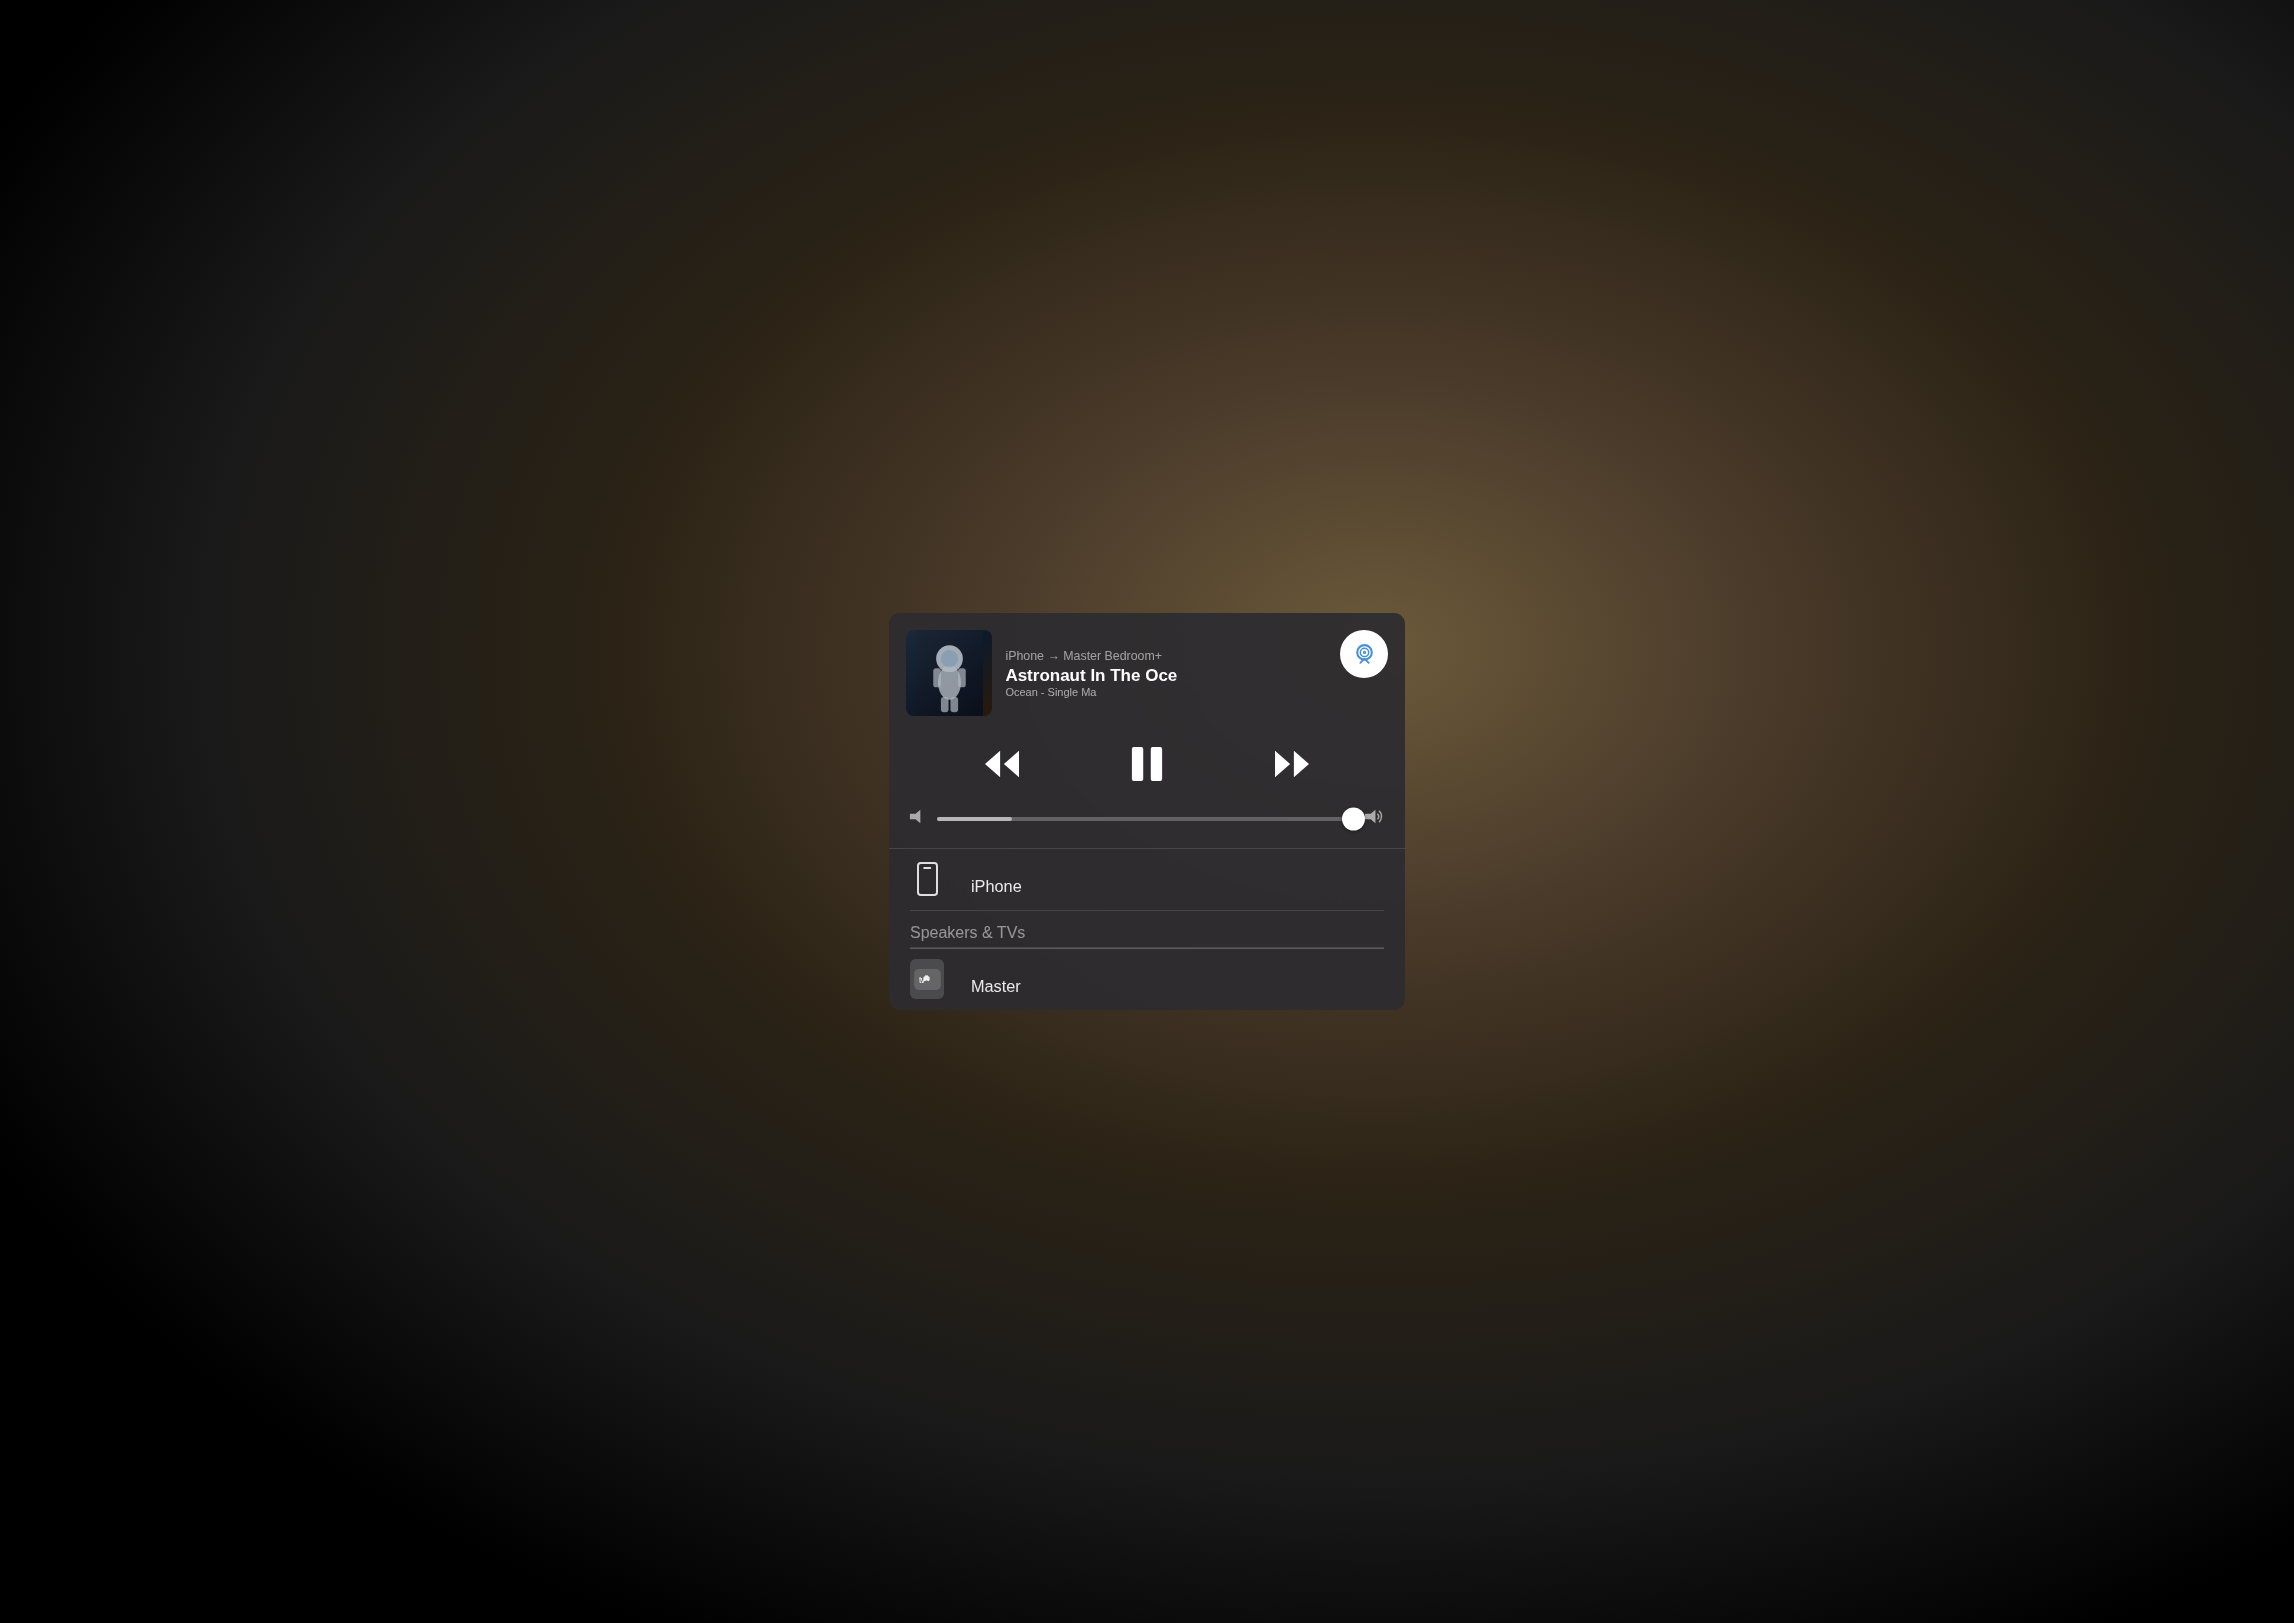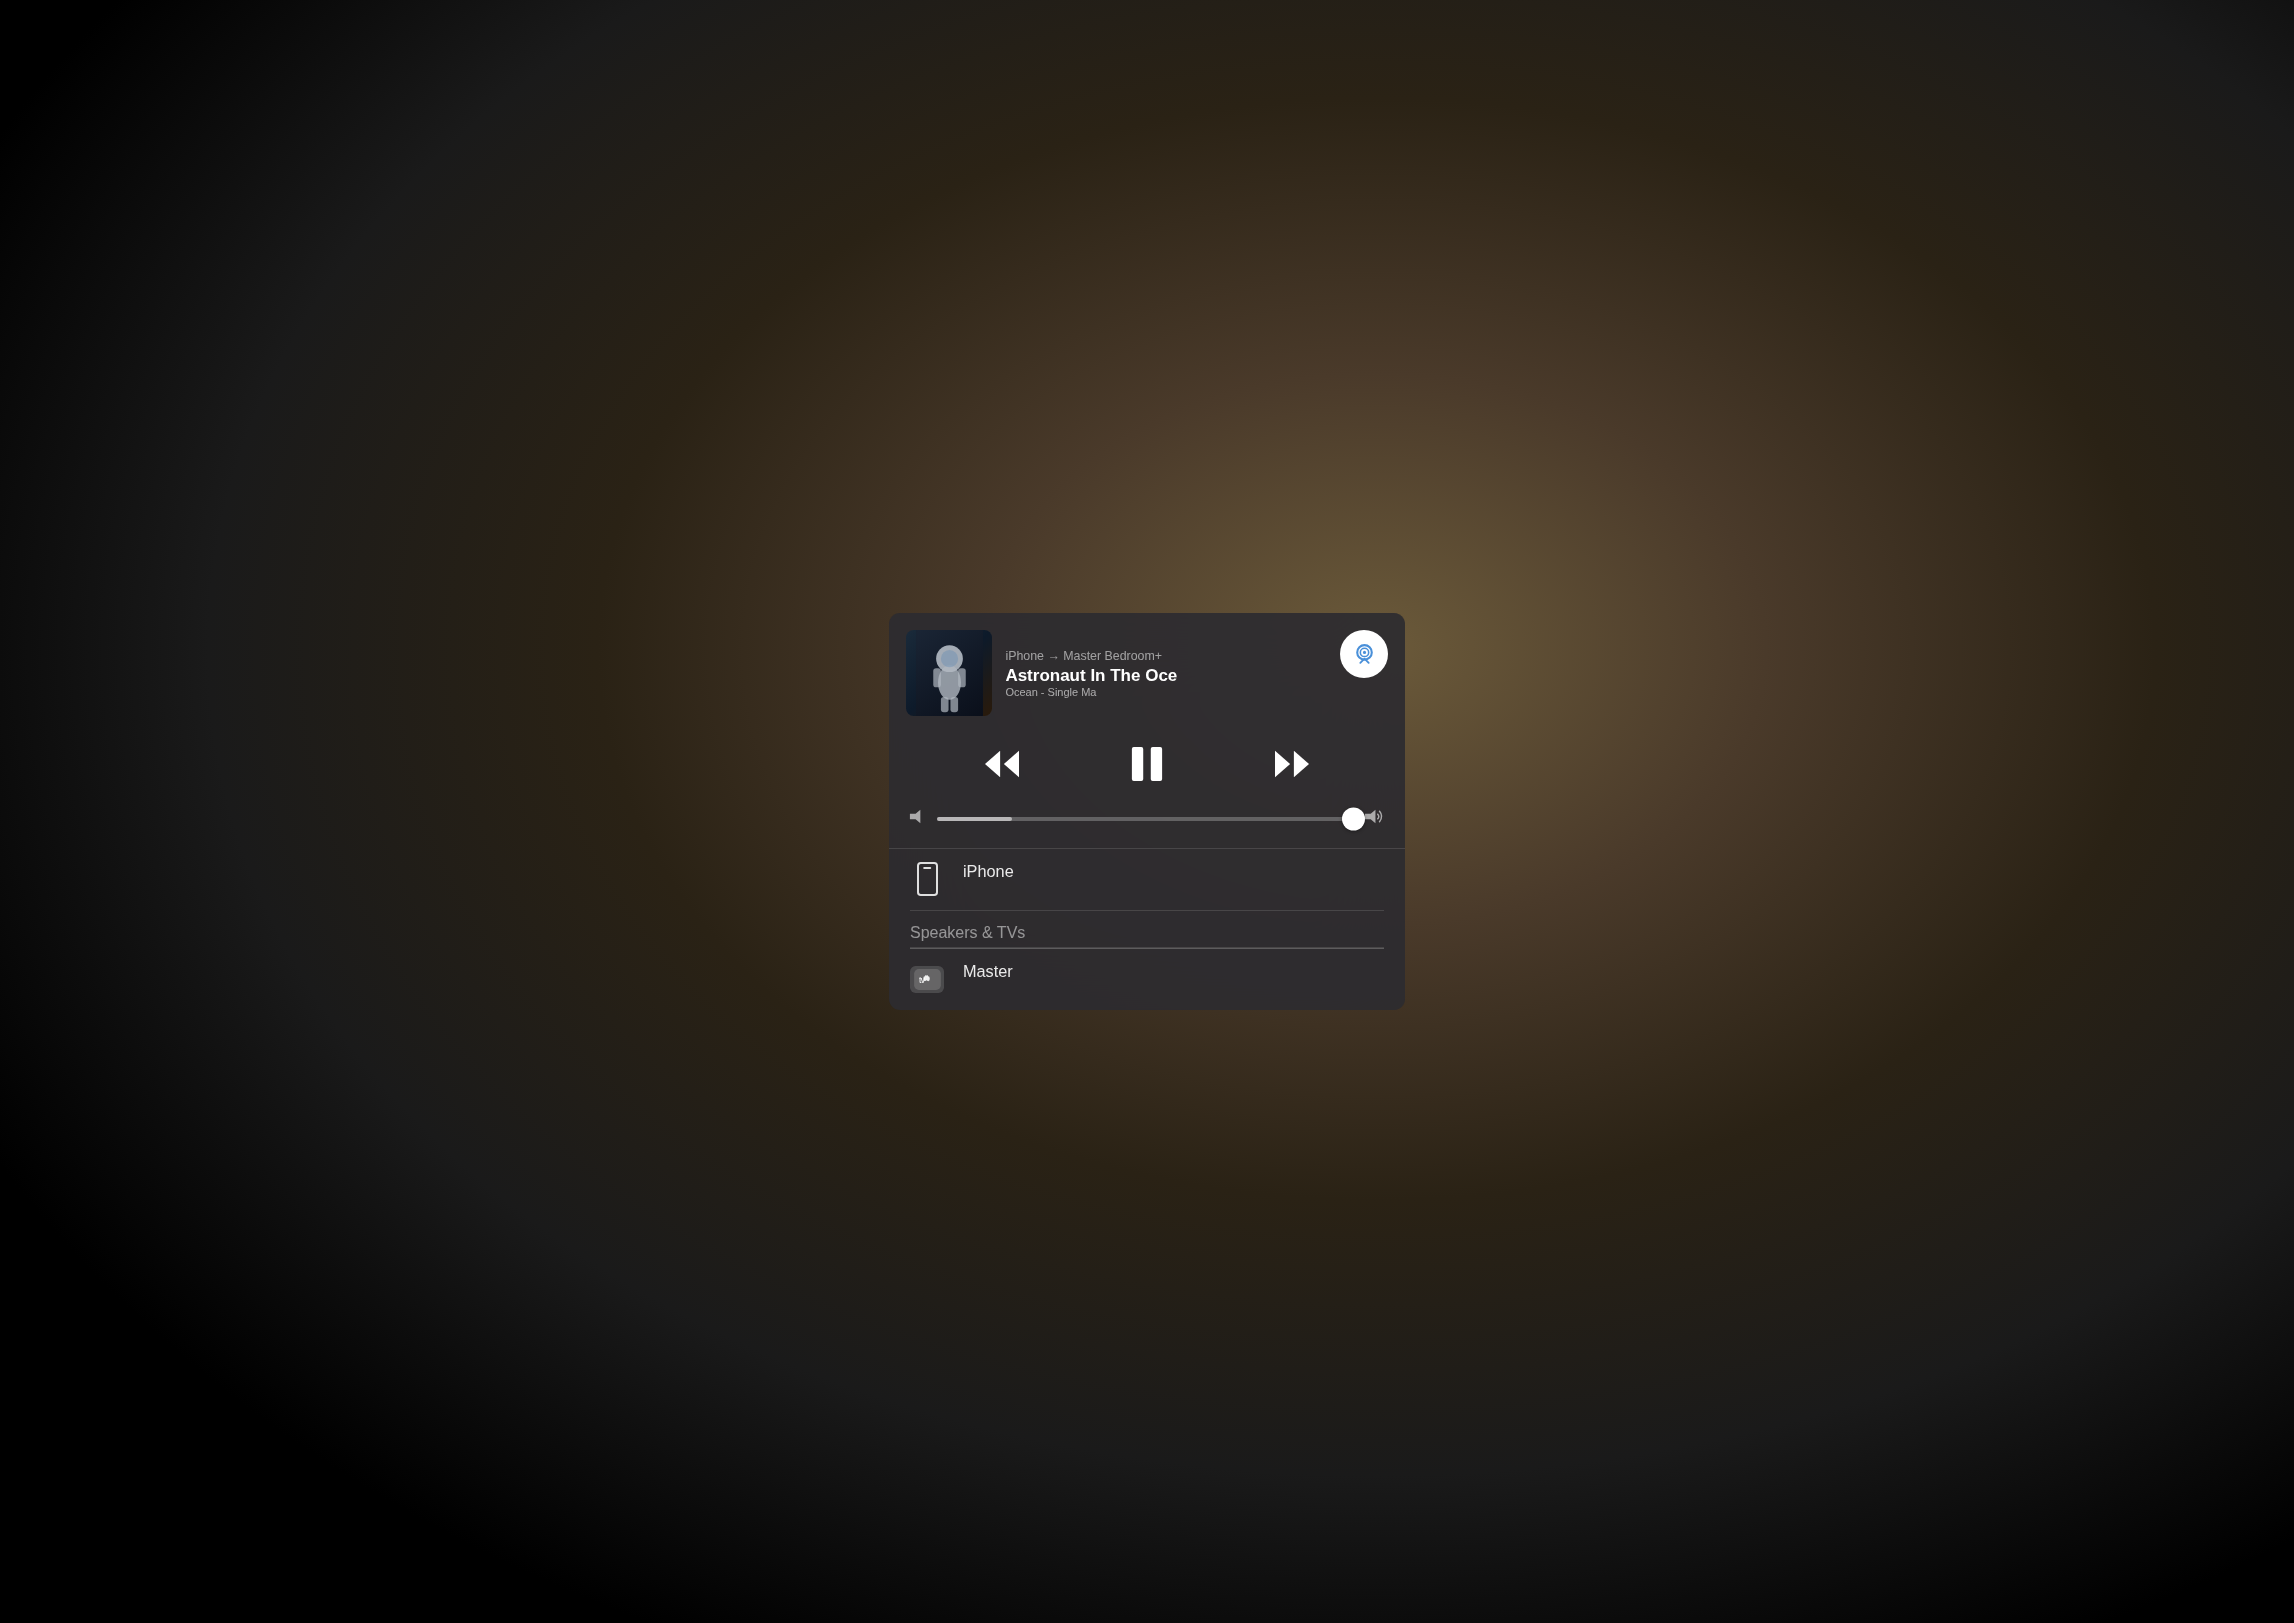--- a/index.html
+++ b/index.html
@@ -222,23 +222,23 @@
       margin: 0;
     }
 
     
     .device-list {
       padding: 0;
     }
 
     .device-item {
       display: flex;
-      align-items: flex-start;
+      align-items: flex-end;
       padding: 13.4px 21px;
-      gap: 19px;
+      gap: 27px;
       cursor: pointer;
       position: relative;
     }
 
     .device-icon-wrap {
       width: 34px;
       height: 34px;
       display: flex;
       align-items: center;
       justify-content: center;
@@ -265,21 +265,21 @@
 
     .sub-divider {
       height: 0.5px;
       background: rgba(255,255,255,0.12);
       margin: 0 21px;
     }
 
     
     .apple-tv-icon {
       width: 34px;
-      height: 27px;
+      height: 40px;
       background: rgba(255,255,255,0.15);
       border-radius: 5.7px;
       display: flex;
       align-items: center;
       justify-content: center;
       font-size: 13.4px;
       color: #fff;
       font-weight: 600;
       letter-spacing: -0.5px;
     }

